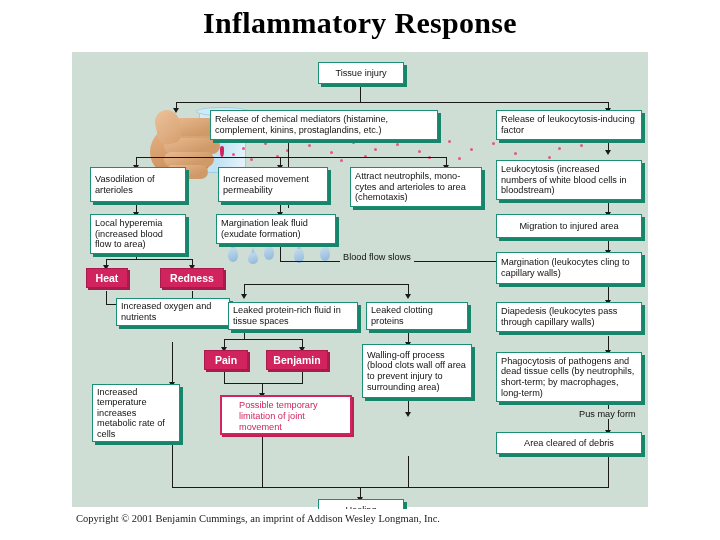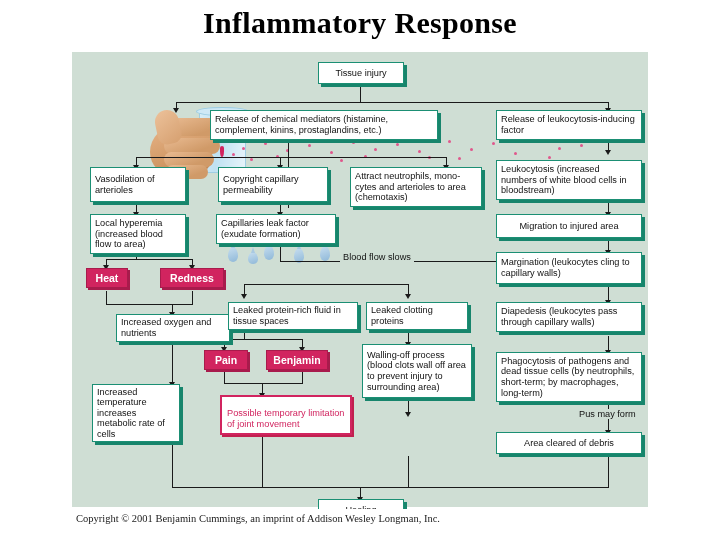--- a/index.html
+++ b/index.html
@@ -48,21 +48,21 @@
     background:#d1245f;border:1px solid #a81b4c;
     color:#ffffff;font-weight:bold;font-size:10.5px;
     display:flex;align-items:center;justify-content:center;
     box-shadow:2px 2px 0 0 #a81b4c;
   }
   
   .pinkbox{
     position:absolute;box-sizing:border-box;
     background:#ffffff;border:2.2px solid #d1245f;
     color:#d1245f;font-size:9.2px;line-height:10.8px;
-    padding:3px 5px;display:flex;align-items:flex-end;
+    padding:3px 17px;display:flex;align-items:flex-start;
     box-shadow:2px 2px 0 0 #c0204f;
   }
 
   
   .ln{position:absolute;background:#1a1a1a;}
   .vln{width:1.4px;}
   .hln{height:1.4px;}
   .arw{position:absolute;width:0;height:0;}
   .arw.d{border-left:3.6px solid transparent;border-right:3.6px solid transparent;border-top:5.2px solid #1a1a1a;}
   .arw.r{border-top:3.6px solid transparent;border-bottom:3.6px solid transparent;border-left:5.2px solid #1a1a1a;}
@@ -287,37 +287,37 @@
 
     <div class="box lft" style="left:424px;top:58px;width:146px;height:30px">
       <span>Release of leukocytosis-inducing factor</span>
     </div>
 
     <div class="box lft" style="left:18px;top:115px;width:96px;height:35px">
       <span>Vasodilation of arterioles</span>
     </div>
 
     <div class="box lft" style="left:146px;top:115px;width:110px;height:35px">
-      <span>Copyright capillary permeability</span>
+      <span>Increased movement permeability</span>
     </div>
 
     <div class="box lft" style="left:278px;top:115px;width:132px;height:40px">
       <span>Attract neutrophils, mono-cytes and arterioles to area (chemotaxis)</span>
     </div>
 
     <div class="box lft" style="left:424px;top:108px;width:146px;height:40px">
       <span>Leukocytosis (increased numbers of white blood cells in bloodstream)</span>
     </div>
 
     <div class="box lft" style="left:18px;top:162px;width:96px;height:40px">
       <span>Local hyperemia (increased blood flow to area)</span>
     </div>
 
     <div class="box lft" style="left:144px;top:162px;width:120px;height:30px">
-      <span>Capillaries leak factor (exudate formation)</span>
+      <span>Margination leak fluid (exudate formation)</span>
     </div>
 
     <div class="box ctr" style="left:424px;top:162px;width:146px;height:24px">
       <span>Migration to injured area</span>
     </div>
 
     <div class="box lft" style="left:424px;top:200px;width:146px;height:32px">
       <span>Margination (leukocytes cling to capillary walls)</span>
     </div>
 
@@ -326,21 +326,21 @@
     </div>
 
     <div class="chip" style="left:88px;top:216px;width:64px;height:20px">
       <span>Redness</span>
     </div>
 
     <div class="flabel" style="left:268px;top:200px">
       <span>Blood flow slows</span>
     </div>
 
-    <div class="box lft" style="left:44px;top:262px;width:114px;height:28px">
+    <div class="box lft" style="left:44px;top:246px;width:114px;height:28px">
       <span>Increased oxygen and nutrients</span>
     </div>
 
     <div class="box lft" style="left:156px;top:250px;width:130px;height:28px">
       <span>Leaked protein-rich fluid in tissue spaces</span>
     </div>
 
     <div class="box lft" style="left:294px;top:250px;width:102px;height:28px">
       <span>Leaked clotting proteins</span>
     </div>

